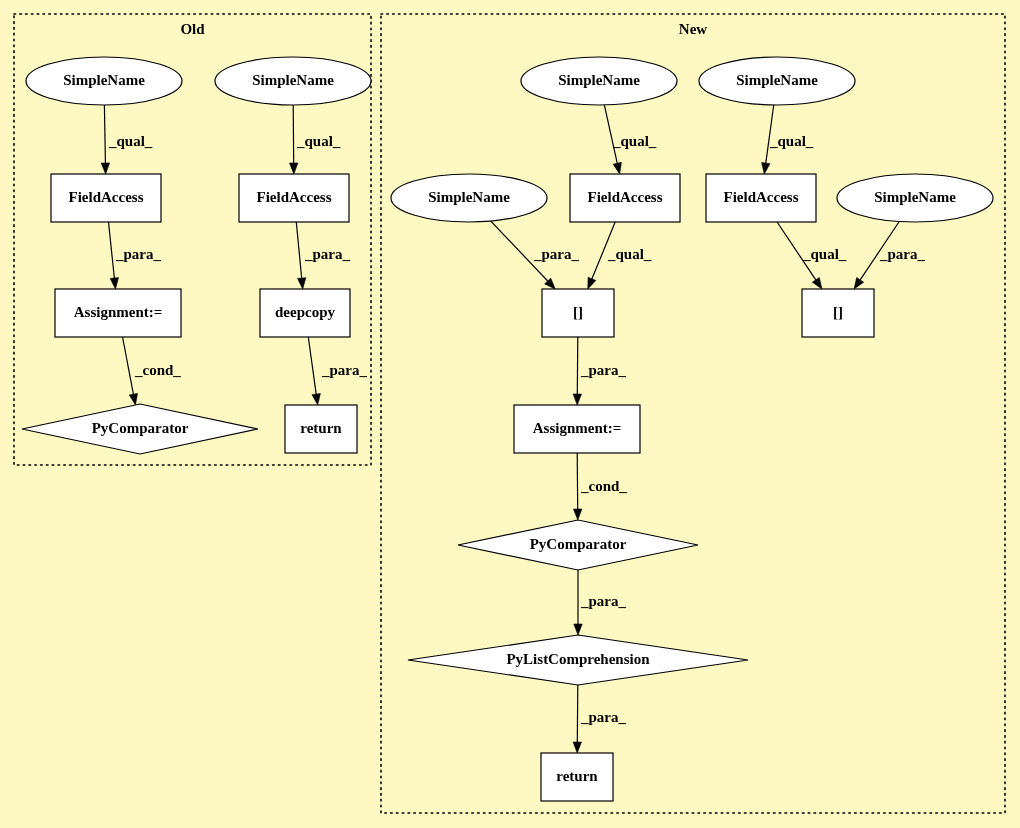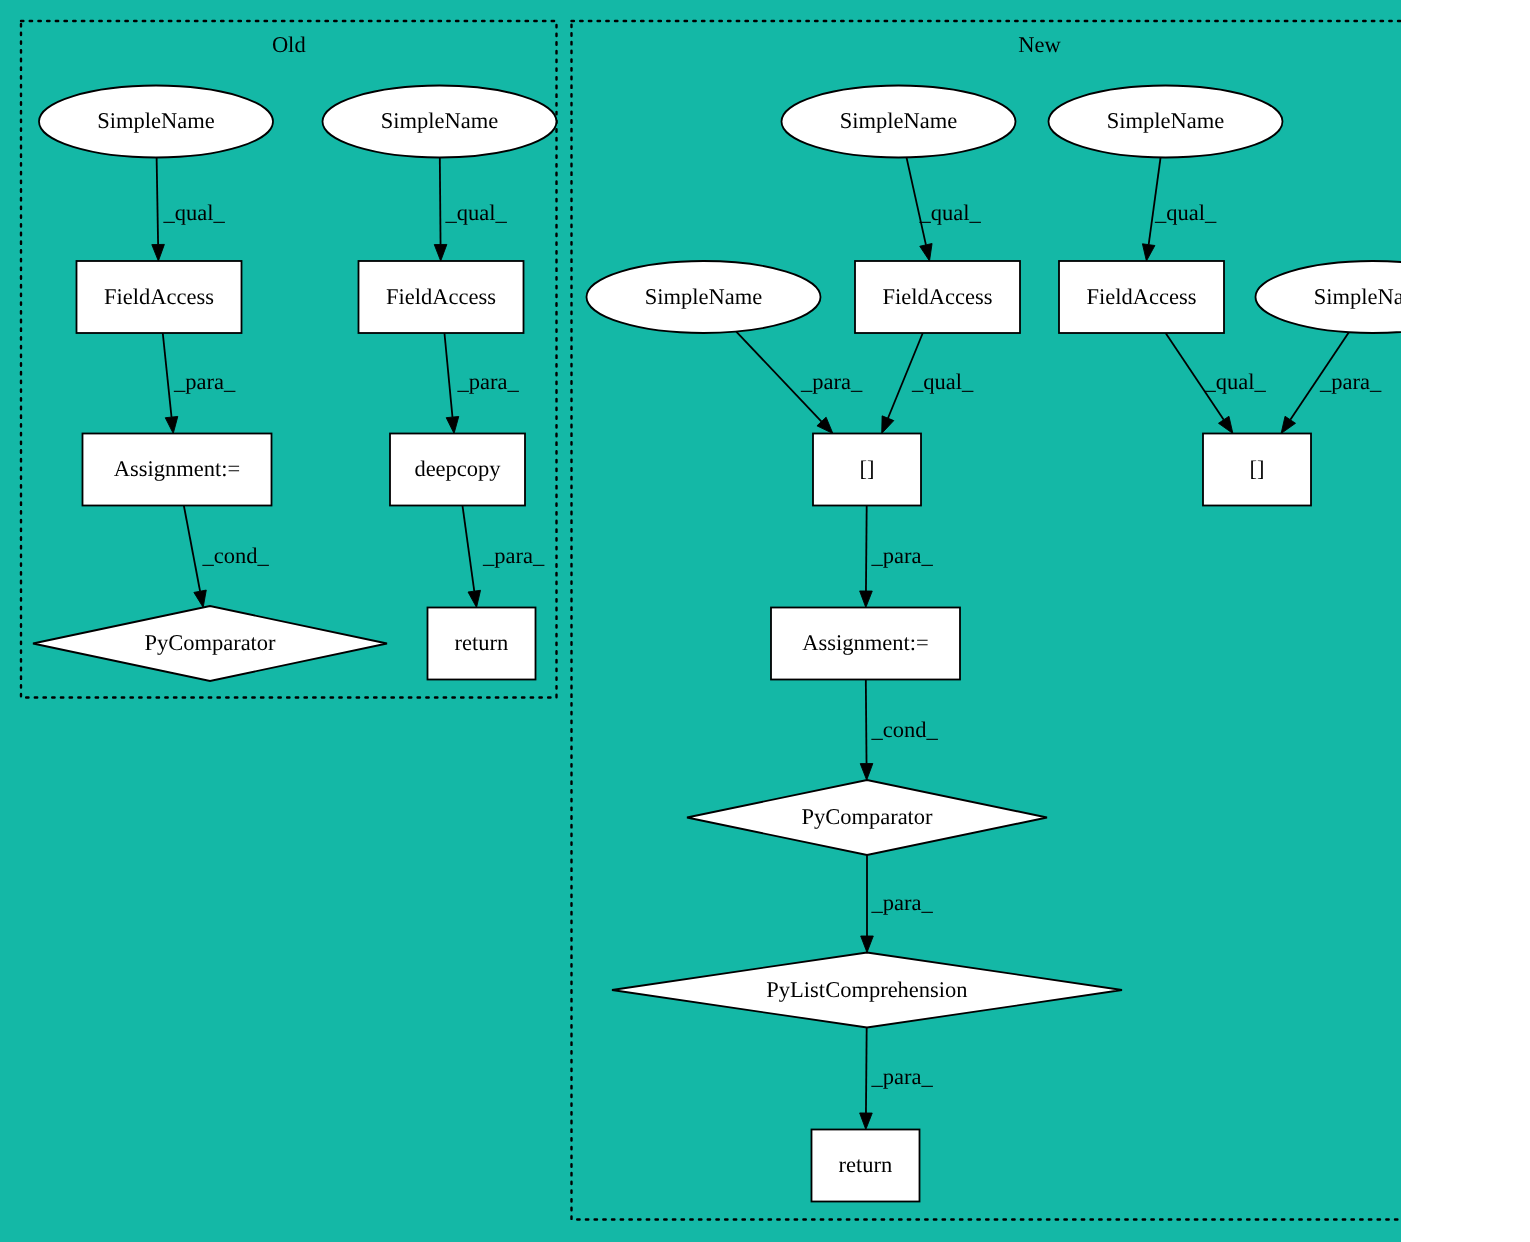--- a/index.html
+++ b/index.html
@@ -2,25 +2,26 @@
 <html><head>
 <meta charset="utf-8">
 <style>
   html, body {
     margin: 0;
     padding: 0;
     background: #ffffff;
   }
   #canvas {
     position: relative;
-    width: 934px;
+    width: 1020px;
     height: 828px;
-    background: #14b8a6;
+    background: #fef9c3;
     font-family: "Liberation Serif", "DejaVu Serif", serif;
     overflow: hidden;
+    font-weight: bold;
   }
   #graph-svg {
     position: absolute;
     left: 0;
     top: 0;
     width: 1020px;
     height: 828px;
   }
   .cluster-rect {
     fill: none;

